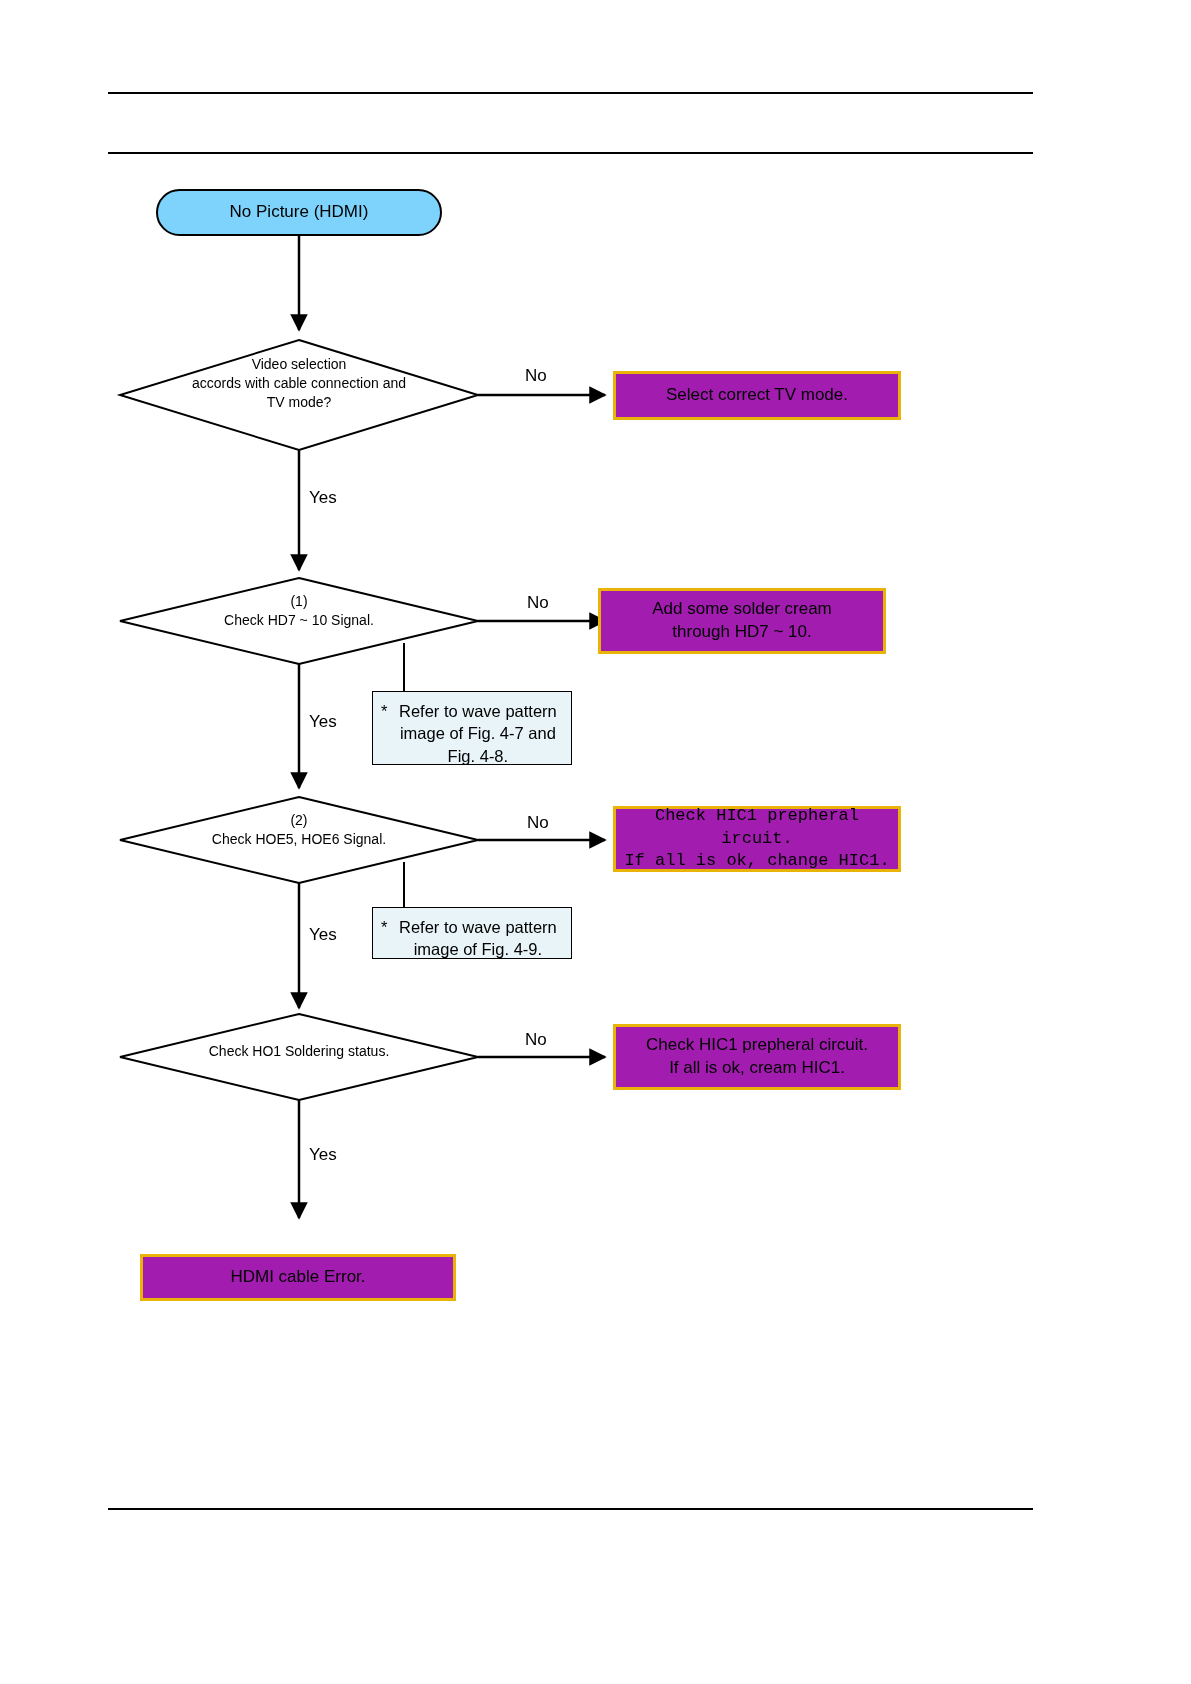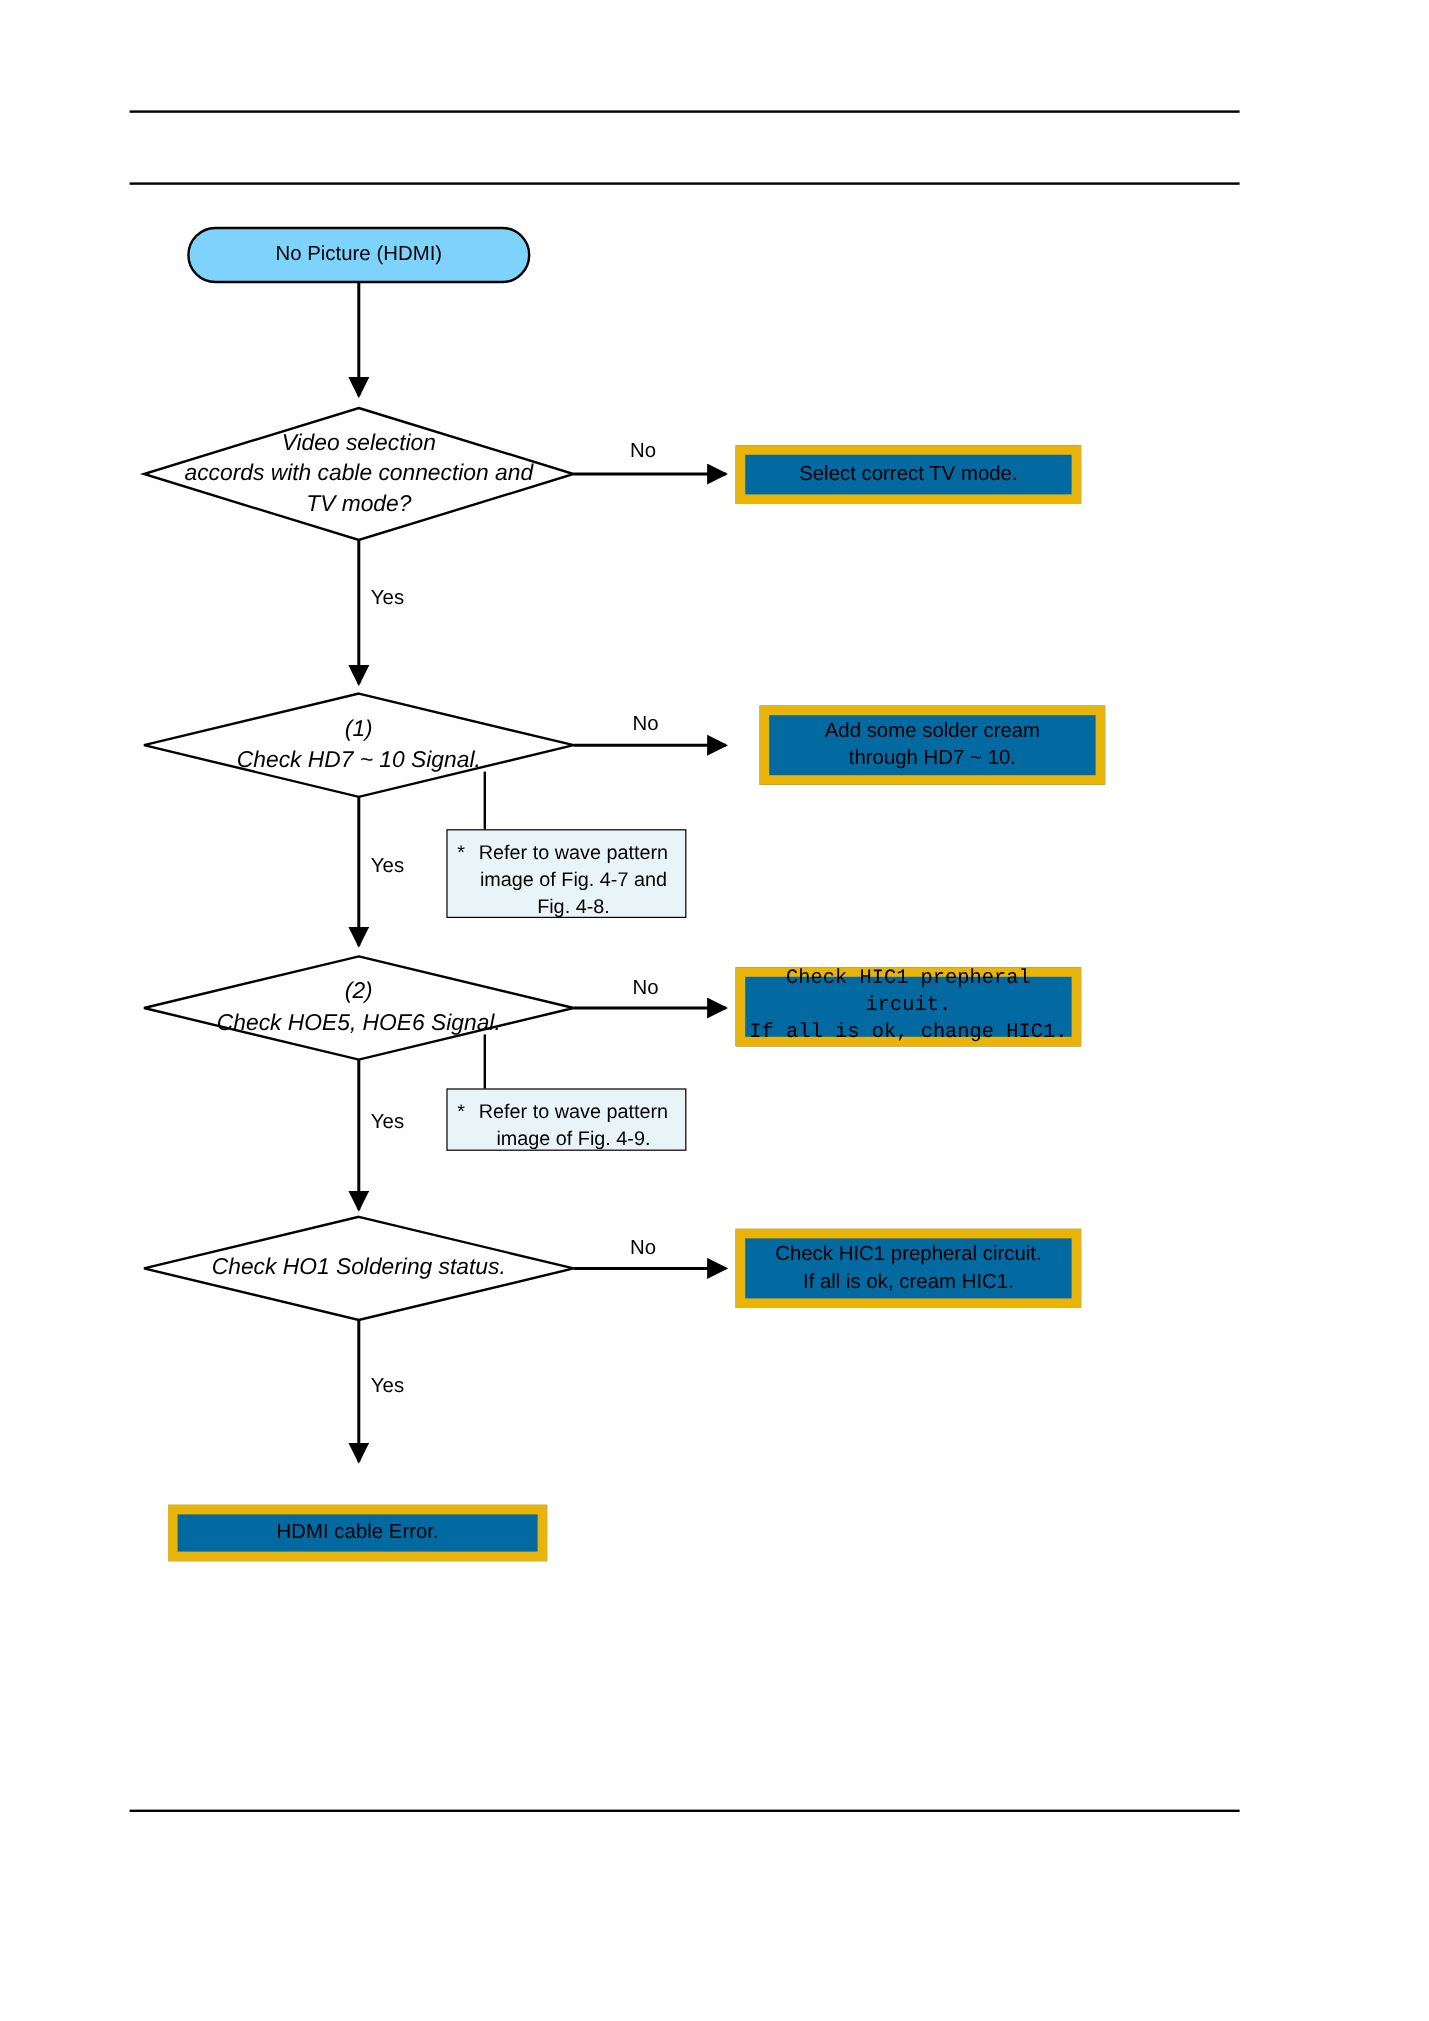--- a/index.html
+++ b/index.html
@@ -47,22 +47,22 @@
     font-size: 17px;
   }
 
   .terminal {
     border: 2px solid #000000;
     border-radius: 44px;
     background: #7dd3fc;
   }
 
   .process {
-    border: 8px solid #eab308;
-    background: #0369a1;
+    border: 3px solid #eab308;
+    background: #a21caf;
   }
 
   .note {
     border: 1px solid #000000;
     background: #e8f4f8;
     font-size: 16.5px;
     text-align: left;
     justify-content: flex-start;
     padding: 8px 10px 8px 8px;
     align-items: flex-start;
@@ -75,28 +75,27 @@
   }
   .note .note-body {
     display: block;
     white-space: pre-line;
     text-align: center;
   }
 
   .decision-label {
     position: absolute;
     display: flex;
-    align-items: center;
+    align-items: flex-start;
     justify-content: center;
     text-align: center;
-    font-size: 19px;
+    font-size: 14px;
     line-height: 1.35;
     white-space: pre-line;
     pointer-events: none;
-    font-style: italic;
   }
 
   .edge-label {
     position: absolute;
     font-size: 17px;
     line-height: 1;
   }
 </style>
 </head>
 <body>
@@ -169,21 +168,21 @@
     <span>(1)
 Check HD7 ~ 10 Signal.</span>
   </div>
   <div class="edge-label" style="left:527px; top:594px;">
     <span>No</span>
   </div>
   <div class="edge-label" style="left:309px; top:713px;">
     <span>Yes</span>
   </div>
 
-  <div class="node process" style="left:633px; top:588px; width:288px; height:66px; white-space:pre-line;">
+  <div class="node process" style="left:598px; top:588px; width:288px; height:66px; white-space:pre-line;">
     <span>Add some solder cream
 through HD7 ~ 10.</span>
   </div>
 
   <div class="node note" style="left:372px; top:691px; width:200px; height:74px;">
     <span class="star">*</span>
     <span class="note-body">Refer to wave pattern
 image of Fig. 4-7 and
 Fig. 4-8.</span>
   </div>

